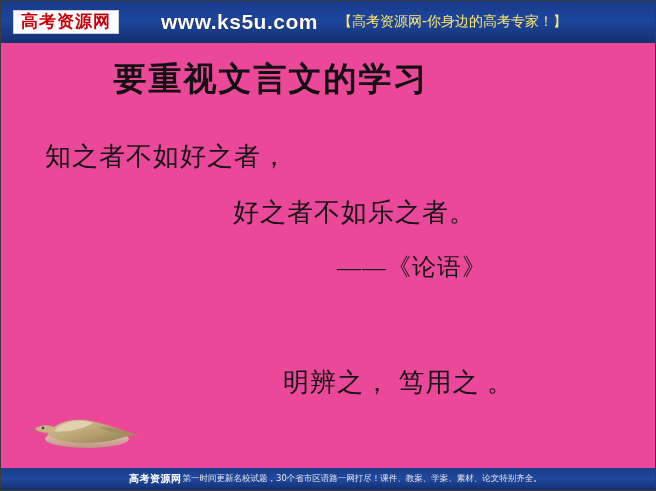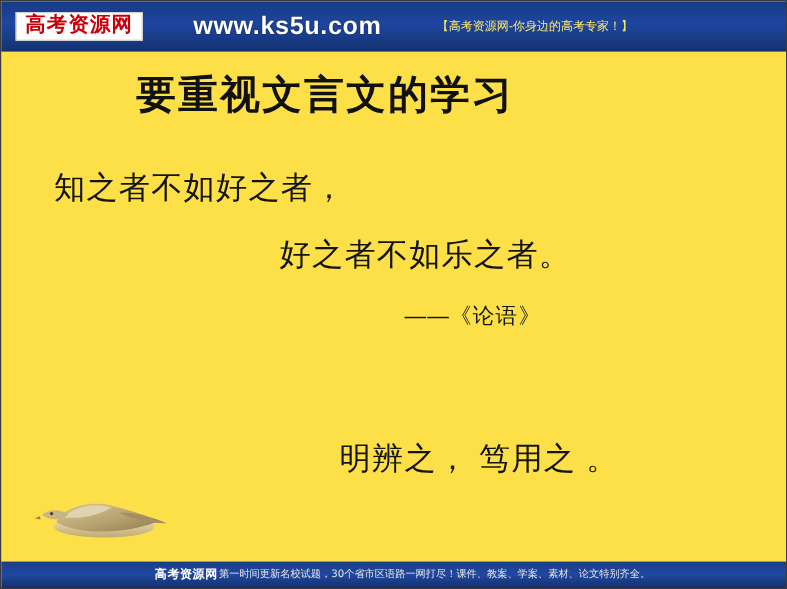--- a/index.html
+++ b/index.html
@@ -9,21 +9,21 @@
   body {
     width: 656px;
     height: 491px;
     overflow: hidden;
     font-family: "DejaVu Sans", sans-serif;
   }
   .slide {
     position: relative;
     width: 656px;
     height: 491px;
-    background: #fde047;
+    background: #ec4899;
     box-sizing: border-box;
     border: 1px solid #3b3b3b;
     overflow: hidden;
   }
   
   .top-banner {
     position: absolute;
     left: 0; top: 0;
     width: 656px;
     height: 42px;
@@ -49,24 +49,24 @@
     margin-left: 42px;
     color: #ffffff;
     font-family: "Liberation Sans", sans-serif;
     font-weight: bold;
     font-size: 21px;
     letter-spacing: 0.5px;
     text-shadow: 0 0 1px #000;
     text-align: center;
   }
   .banner-tag {
-    margin-left: 46px;
+    margin-left: 20px;
     color: #ffe96a;
     font-family: "DejaVu Sans", sans-serif;
-    font-size: 10px;
+    font-size: 14px;
     letter-spacing: 0px;
     white-space: nowrap;
   }
   
   .title {
     position: absolute;
     left: 0; top: 56px;
     width: 540px;
     text-align: center;
     font-family: "DejaVu Serif", serif;
@@ -74,32 +74,32 @@
     font-size: 33px;
     color: #111111;
     letter-spacing: 2px;
   }
   
   .body-text {
     position: absolute;
     left: 0; top: 126px;
     width: 581px;
     height: 310px;
-    font-family: Liberation Sans, sans-serif;
+    font-family: Liberation Serif, serif;
     color: #141414;
   }
   .line {
     position: absolute;
     white-space: nowrap;
     font-size: 26px;
     letter-spacing: 1px;
   }
   .l1 { left: 44px;  top: 12px; }
   .l2 { left: 232px; top: 68px; text-align: right; }
-  .l3 { left: 336px; top: 124px; font-size: 18px; }
+  .l3 { left: 336px; top: 124px; font-size: 24px; }
   .l4 { left: 30px;  top: 182px; }
   .l5 { left: 282px; top: 238px; }
   .l6 { left: 336px; top: 290px; font-size: 27px; }
 
   
   .duck {
     position: absolute;
     left: 28px;
     top: 404px;
     width: 118px;

